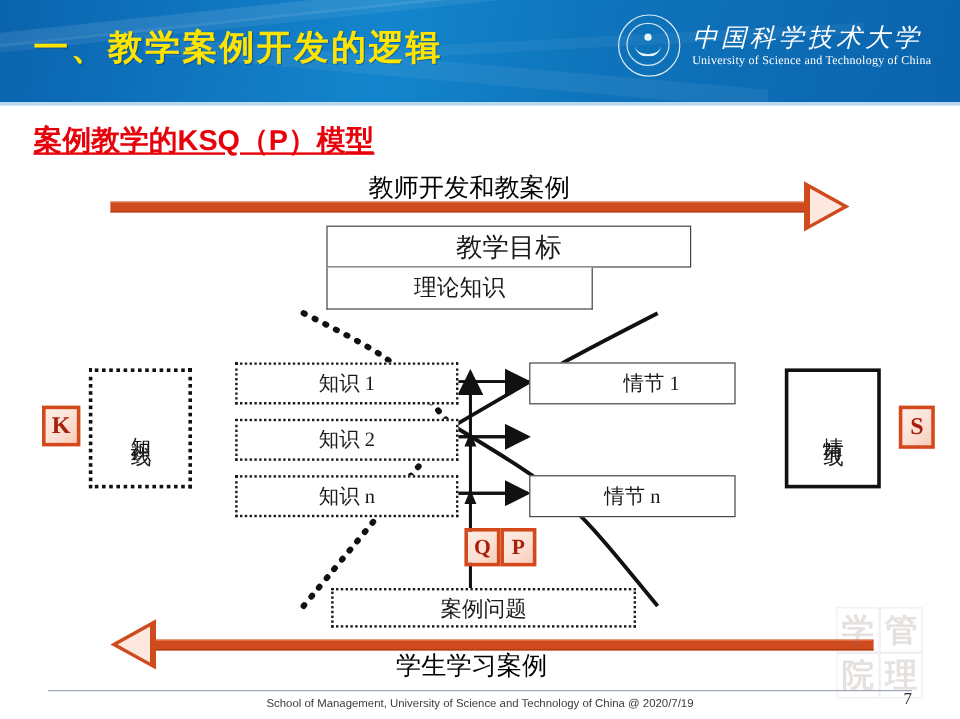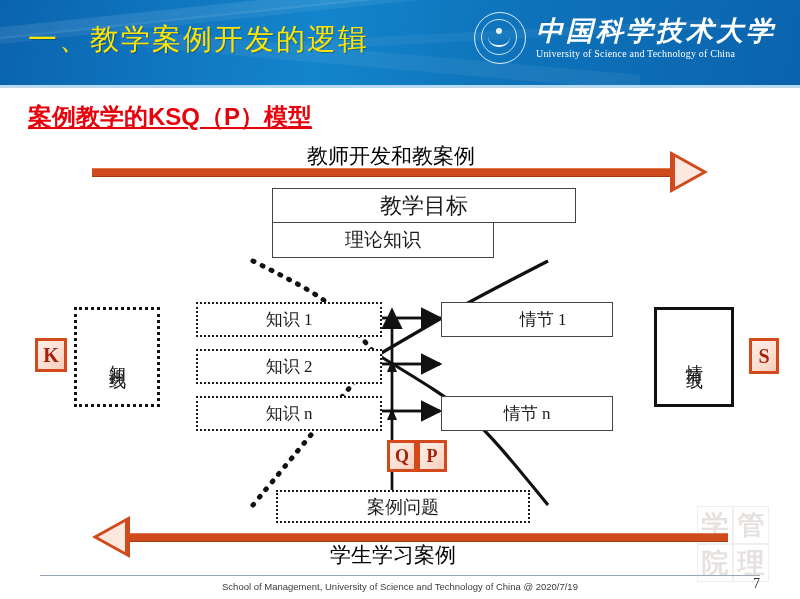--- a/index.html
+++ b/index.html
@@ -34,21 +34,21 @@
   }
   .hdr-swoosh.s1 { left: -40px; top: 2px;  width: 560px; height: 12px; }
   .hdr-swoosh.s2 { left: -60px; top: 18px; width: 480px; height: 7px; background: rgba(255,255,255,0.07); }
   .hdr-swoosh.s3 { left: 120px; top: 52px; width: 520px; height: 16px; background: rgba(255,255,255,0.06); transform: skewY(5deg); }
   .hdr-swoosh.s4 { left: 300px; top: 30px; width: 420px; height: 9px; background: rgba(255,255,255,0.05); transform: skewY(-3deg); }
 
   #header-title {
     position: absolute;
     left: 28px; top: 20px;
     font-size: 29px;
-    font-weight: normal;
+    font-weight: bold;
     color: #ffe400;
     letter-spacing: 2px;
     text-shadow: 1px 1px 0 rgba(0,0,0,0.25);
     white-space: nowrap;
   }
   #header-rule {
     position: absolute;
     left: 0; top: 85px;
     width: 800px; height: 3px;
     background: #b9d9ef;
@@ -88,22 +88,22 @@
   #ustc-seal .seal-dot {
     position: absolute;
     left: 21px; top: 15px;
     width: 6px; height: 6px;
     border-radius: 50%;
     background: rgba(255,255,255,0.9);
   }
   #ustc-text { display: flex; flex-direction: column; }
   #ustc-cn {
     font-family: "Liberation Serif", "DejaVu Serif", serif;
-    font-size: 27px;
-    font-weight: bold;
+    font-size: 21px;
+    font-weight: normal;
     font-style: italic;
     color: #ffffff;
     letter-spacing: 3px;
     line-height: 1.05;
     white-space: nowrap;
   }
   #ustc-en {
     font-family: "Liberation Serif", "DejaVu Serif", serif;
     font-size: 10px;
     color: #ffffff;

